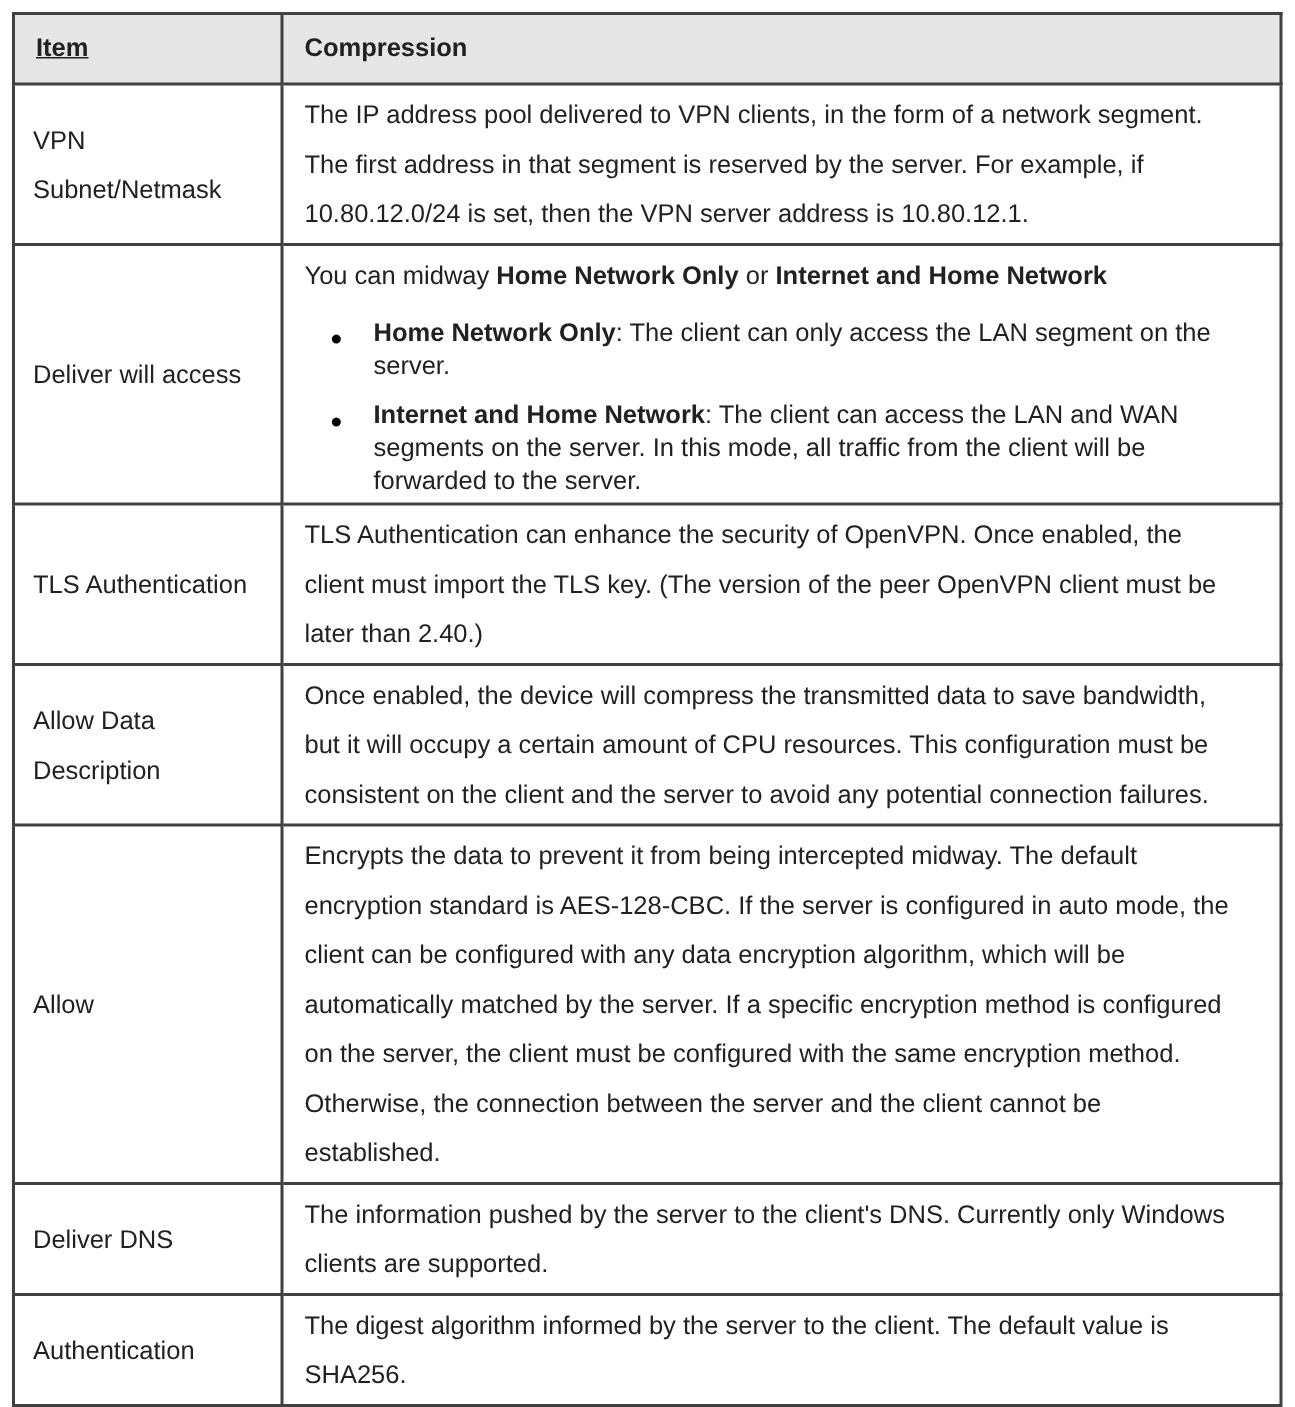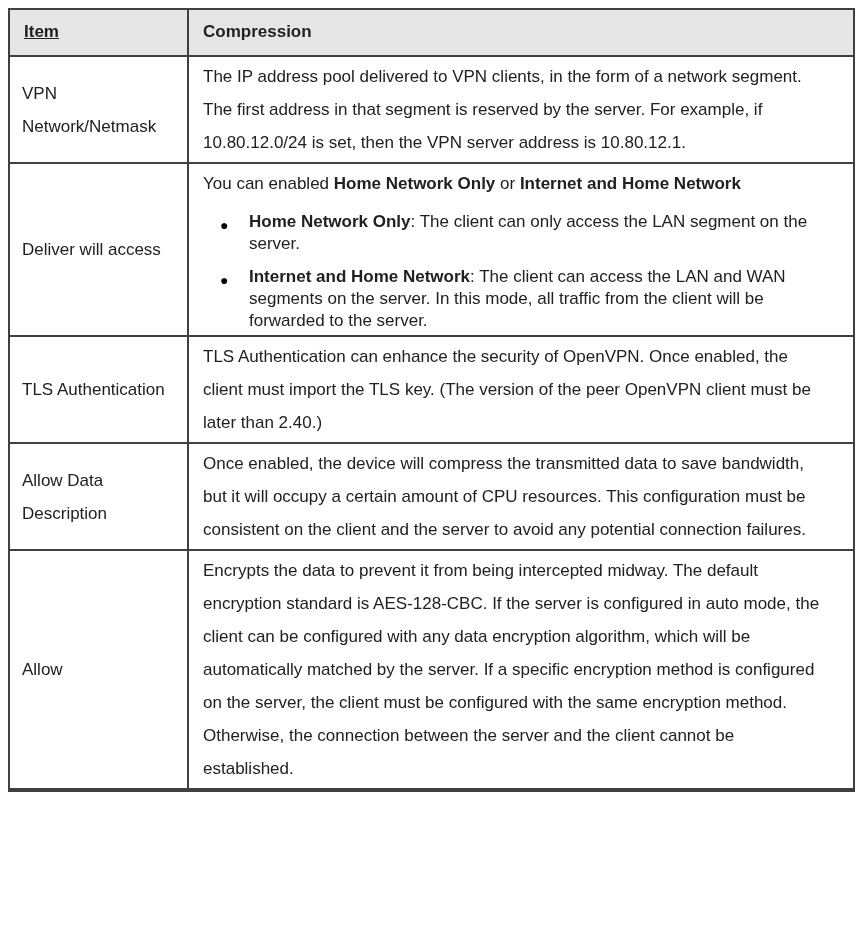--- a/index.html
+++ b/index.html
@@ -73,35 +73,35 @@
     <thead>
       <tr>
         <th class="col-item">Item</th>
         <th class="col-desc">Compression</th>
       </tr>
     </thead>
     <tbody>
         <tr>
           <td class="item">
             <div>VPN</div>
-            <div>Network/Netmask</div>
+            <div>Subnet/Netmask</div>
           </td>
           <td class="desc">
             <div class="desc-inner">
               <div class="para"><span>The IP address pool delivered to VPN clients, in the form of a network segment. The first address in that segment is reserved by the server. For example, if 10.80.12.0/24 is set, then the VPN server address is 10.80.12.1.</span></div>
             </div>
           </td>
         </tr>
         <tr>
           <td class="item">
             <div>Deliver will access</div>
           </td>
           <td class="desc">
             <div class="desc-inner">
-              <div class="para"><span>You can enabled </span><span class="seg-b">Home Network Only</span><span> or </span><span class="seg-b">Internet and Home Network</span></div>
+              <div class="para"><span>You can midway </span><span class="seg-b">Home Network Only</span><span> or </span><span class="seg-b">Internet and Home Network</span></div>
               <div class="bullet"><span class="marker">●</span><span class="seg-b">Home Network Only</span><span>: The client can only access the LAN segment on the server.</span></div>
               <div class="bullet"><span class="marker">●</span><span class="seg-b">Internet and Home Network</span><span>: The client can access the LAN and WAN segments on the server. In this mode, all traffic from the client will be forwarded to the server.</span></div>
             </div>
           </td>
         </tr>
         <tr>
           <td class="item">
             <div>TLS Authentication</div>
           </td>
           <td class="desc">
@@ -124,15 +124,35 @@
         <tr>
           <td class="item">
             <div>Allow</div>
           </td>
           <td class="desc">
             <div class="desc-inner">
               <div class="para"><span>Encrypts the data to prevent it from being intercepted midway. The default encryption standard is AES-128-CBC. If the server is configured in auto mode, the client can be configured with any data encryption algorithm, which will be automatically matched by the server. If a specific encryption method is configured on the server, the client must be configured with the same encryption method. Otherwise, the connection between the server and the client cannot be established.</span></div>
             </div>
           </td>
         </tr>
+        <tr>
+          <td class="item">
+            <div>Deliver DNS</div>
+          </td>
+          <td class="desc">
+            <div class="desc-inner">
+              <div class="para"><span>The information pushed by the server to the client's DNS. Currently only Windows clients are supported.</span></div>
+            </div>
+          </td>
+        </tr>
+        <tr>
+          <td class="item">
+            <div>Authentication</div>
+          </td>
+          <td class="desc">
+            <div class="desc-inner">
+              <div class="para"><span>The digest algorithm informed by the server to the client. The default value is SHA256.</span></div>
+            </div>
+          </td>
+        </tr>
       </tbody>
   </table>
 </div>
 
 </body></html>

